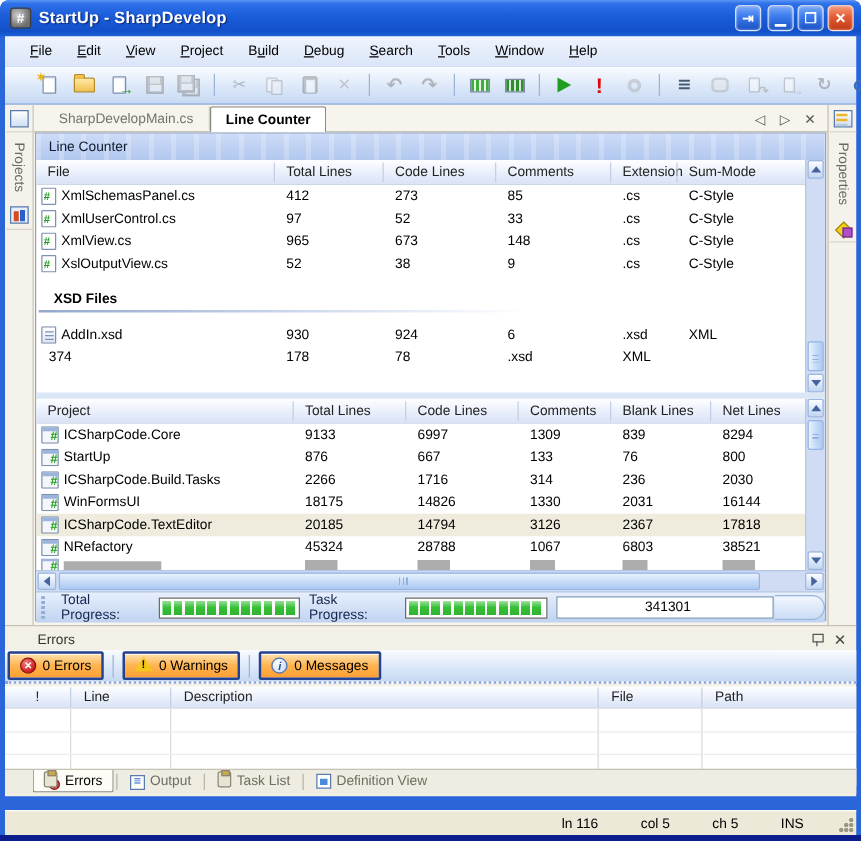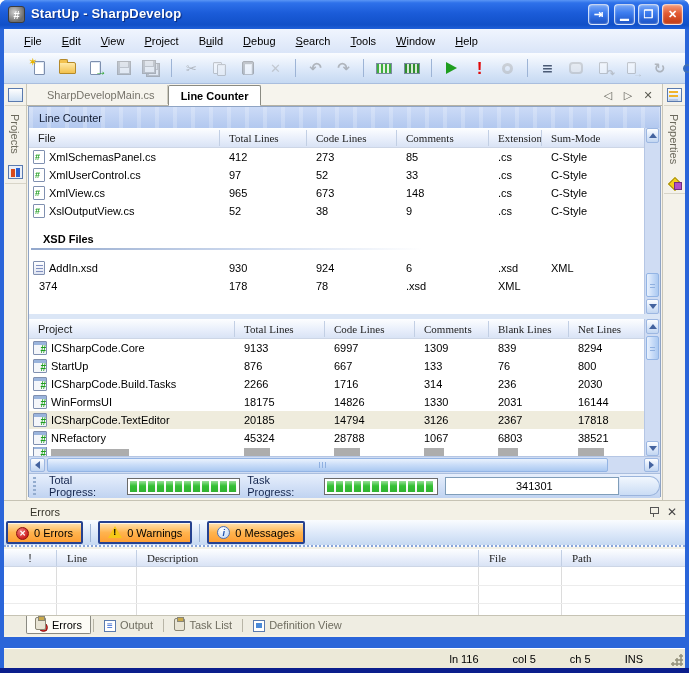--- a/index.html
+++ b/index.html
@@ -89,21 +89,21 @@
     background:linear-gradient(180deg,#ccdbf7,#b2c8ef);}
   .pad-h::after{content:"";position:absolute;inset:0;background:repeating-linear-gradient(90deg,rgba(255,255,255,.22) 0 4px,transparent 4px 18px);}
   .tablewrap{position:absolute;left:0;right:0;}
   .files{top:21px;height:186px;} .projects{top:212px;height:137px;overflow:hidden;}
   .split1{position:absolute;left:0;right:0;top:207px;height:5px;background:#dbe6f6;}
   .thead{display:grid;height:20px;align-items:center;
     background:linear-gradient(180deg,#fdfeff,#e9effb 55%,#d9e3f5);border-bottom:1px solid #cdd6e6;margin-right:16px;}
   .files .thead,.files .trow{grid-template-columns:190px 87px 90px 92px 53px 1fr;}
   .projects .thead,.projects .trow{grid-template-columns:205px 90px 90px 74px 80px 1fr;}
   .hcell{padding-left:9px;height:16px;line-height:16px;color:#222;}
-  .hcell + .hcell{border-left:1px solid #c2cfe4;font-family:Liberation Serif, serif;}
+  .hcell + .hcell{border-left:1px solid #c2cfe4;}
   .trow{display:grid;height:18px;align-items:center;margin-right:16px;}
   .trow.hl{background:#efecdd;}
   .tc{padding-left:10px;white-space:nowrap;overflow:hidden;}
   .tc-name{display:flex;align-items:center;gap:4px;padding-left:4px;white-space:nowrap;overflow:hidden;}
   .grp{margin:13px 0 0 14px;font-weight:bold;}
   .grp-line{height:2px;width:62%;margin:3px 0 9px 2px;background:linear-gradient(90deg,#93a8cc,#cdd9ee 55%,rgba(255,255,255,0));}
   .fic{flex:0 0 auto;width:12px;height:14px;background:#fff;border:1px solid #8090b0;border-radius:1px;position:relative;}
   .fic.cs::after{content:"#";position:absolute;left:1px;top:1px;color:#1f9e1f;font-size:9px;font-weight:bold;}
   .fic.xsd{background:linear-gradient(180deg,#fff,#dfe4f2);}
   .fic.xsd::after{content:"";position:absolute;left:2px;top:3px;width:7px;height:1px;background:#8090c0;box-shadow:0 3px 0 #8090c0,0 6px 0 #8090c0;}

